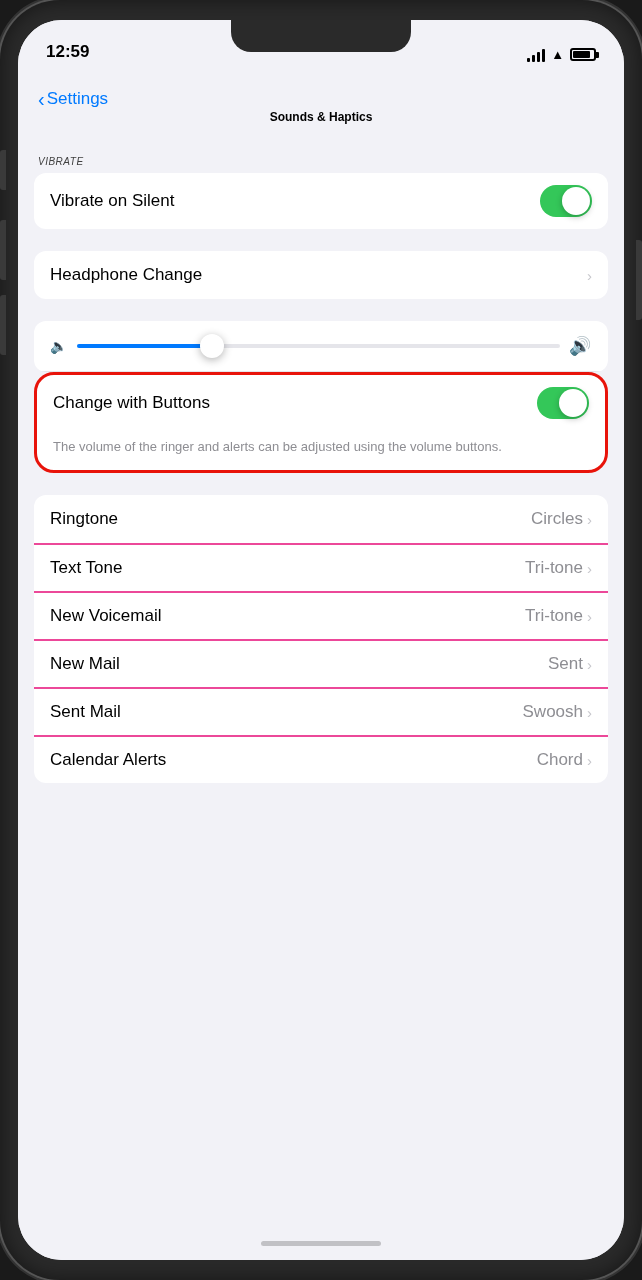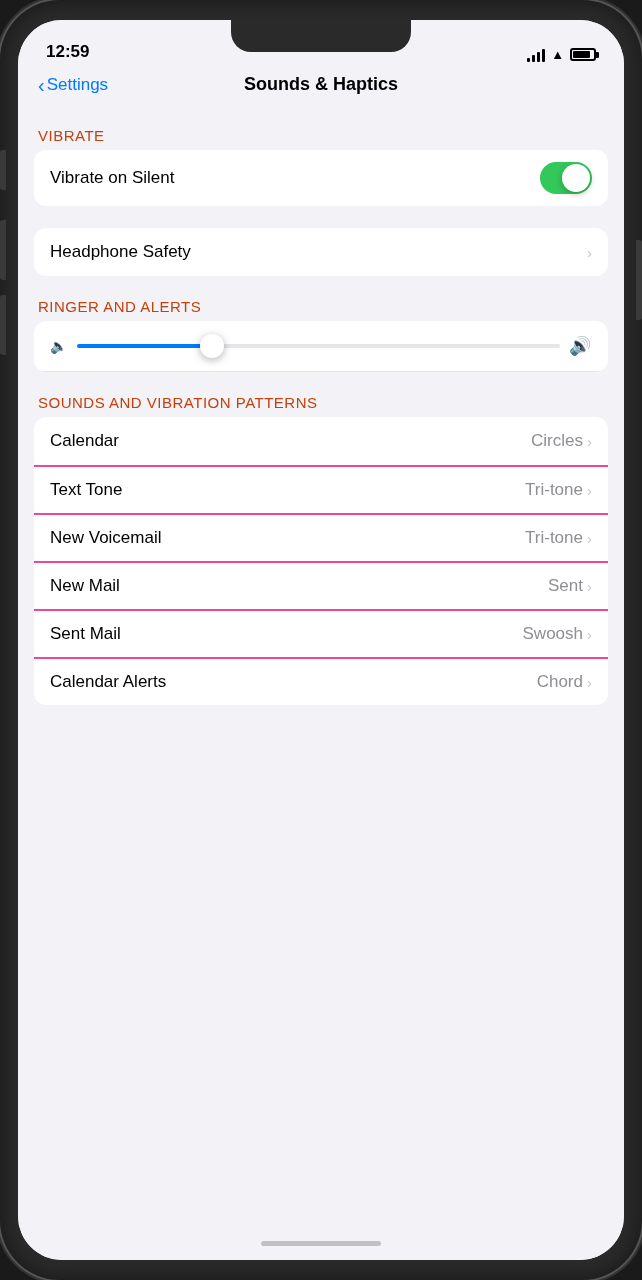--- a/index.html
+++ b/index.html
@@ -141,47 +141,49 @@
       gap: 2px;
       cursor: pointer;
     }
 
     .nav-back-arrow {
       font-size: 20px;
       line-height: 1;
     }
 
     .nav-title {
-      font-size: 18px;
+      font-size: 12px;
       font-weight: 700;
       color: #000;
+      margin-top: 36px;
     }
 
     
     .content {
       flex: 1;
       overflow-y: auto;
       background: #f2f2f7;
       padding-bottom: 30px;
     }
 
     .content::-webkit-scrollbar { display: none; }
 
     
     .section {
       margin-top: 22px;
     }
 
     .section-header {
-      font-size: 15px;
+      font-size: 10px;
       font-weight: 400;
-      color: #c2410c;
+      color: #404040;
       text-transform: uppercase;
       letter-spacing: 0.5px;
       padding: 0 20px 6px;
+      font-style: italic;
     }
 
     .card {
       background: #fff;
       margin: 0 16px;
       border-radius: 12px;
       overflow: hidden;
     }
 
     .row {
@@ -421,50 +423,61 @@
             <div class="toggle on">
               <div class="toggle-thumb"></div>
             </div>
           </div>
         </div>
       </div>
 
       <div class="section">
         <div class="card">
           <div class="row">
-            <span class="row-label">Headphone Safety</span>
+            <span class="row-label">Headphone Change</span>
             <div class="row-value">
               <span class="chevron">›</span>
             </div>
           </div>
         </div>
       </div>
 
       <div class="section">
-        <div class="section-header">RINGER AND ALERTS</div>
         <div class="card">
 
           <div class="slider-row">
             <span class="vol-icon">🔈</span>
             <div class="slider-track">
               <div class="slider-fill"></div>
               <div class="slider-thumb"></div>
             </div>
             <span class="vol-high-icon">🔊</span>
           </div>
         </div>
 
+        <div style="margin-top: 0;">
+          <div class="highlighted-card">
+            <div class="change-buttons-row">
+              <span class="row-label">Change with Buttons</span>
+              <div class="toggle on">
+                <div class="toggle-thumb"></div>
+              </div>
+            </div>
+            <div class="description-row">
+              <span class="description-text">The volume of the ringer and alerts can be adjusted using the volume buttons.</span>
+            </div>
+          </div>
+        </div>
       </div>
 
       <div class="section">
-        <div class="section-header">SOUNDS AND VIBRATION PATTERNS</div>
         <div class="card">
 
           <div class="row">
-            <span class="row-label">Calendar</span>
+            <span class="row-label">Ringtone</span>
             <div class="row-value">
               <span>Circles</span>
               <span class="chevron">›</span>
             </div>
           </div>
           <div class="row">
             <span class="row-label">Text Tone</span>
             <div class="row-value">
               <span>Tri-tone</span>
               <span class="chevron">›</span>

